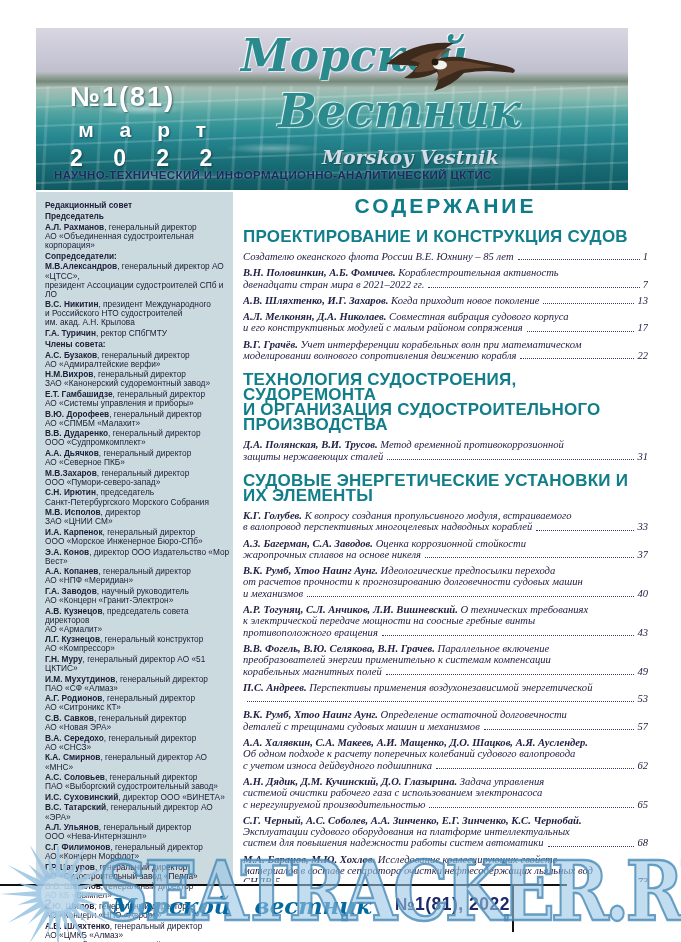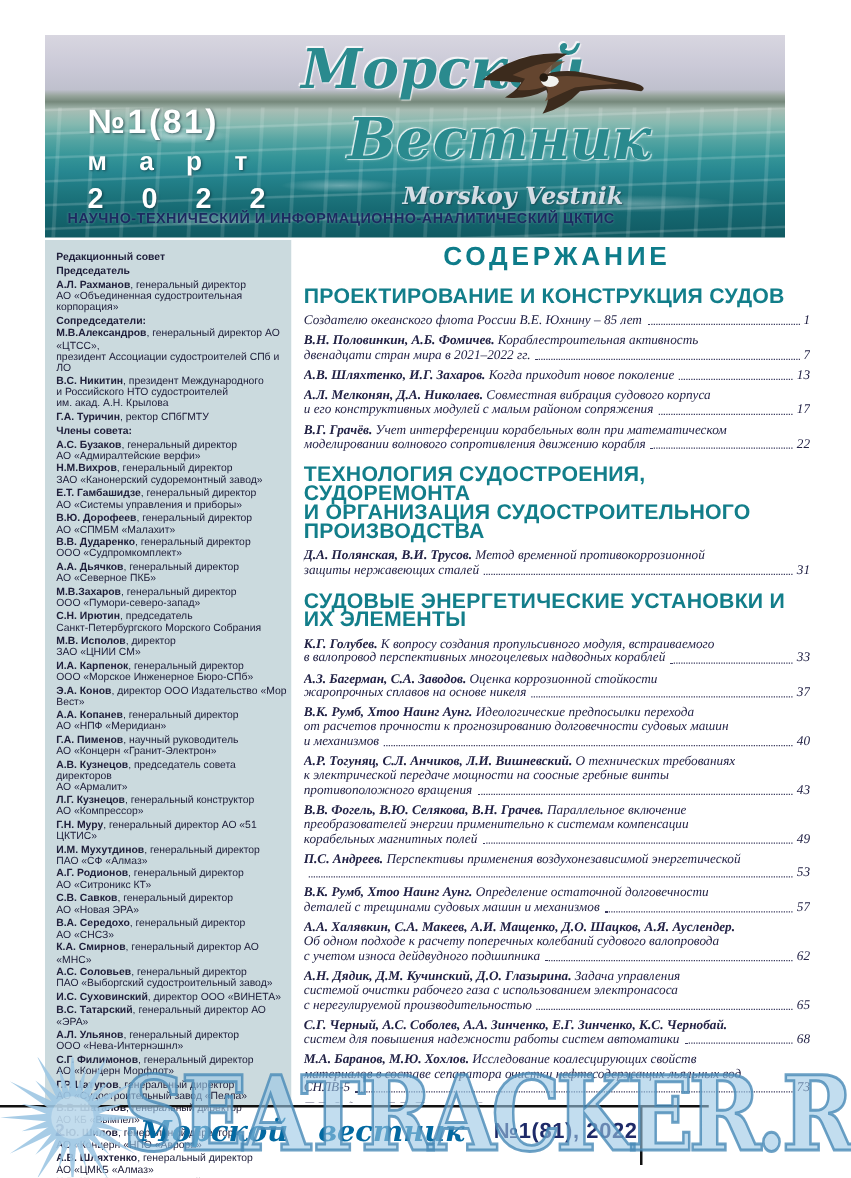--- a/index.html
+++ b/index.html
@@ -17,21 +17,21 @@
     background:
       radial-gradient(60px 9px at 18% 22%, rgba(255,255,255,.55), rgba(255,255,255,0) 70%),
       radial-gradient(90px 10px at 62% 38%, rgba(255,255,255,.45), rgba(255,255,255,0) 70%),
       radial-gradient(70px 8px at 40% 60%, rgba(255,255,255,.4), rgba(255,255,255,0) 70%),
       radial-gradient(110px 10px at 80% 74%, rgba(255,255,255,.35), rgba(255,255,255,0) 70%),
       radial-gradient(80px 9px at 22% 86%, rgba(255,255,255,.35), rgba(255,255,255,0) 70%),
       repeating-linear-gradient(93deg, rgba(255,255,255,0) 0 10px, rgba(255,255,255,.16) 11px 13px, rgba(230,245,245,0) 14px 27px),
       repeating-linear-gradient(-2deg, rgba(255,255,255,0) 0 7px, rgba(255,255,255,.20) 8px 9px, rgba(255,255,255,0) 10px 19px);}
   .issue{position:absolute;left:34px;top:54px;color:#ffffff;text-shadow:1px 1px 2px rgba(10,30,40,.55);}
   .issue .no{font-size:27px;font-weight:bold;letter-spacing:2px;}
-  .issue .mo{font-size:21px;font-weight:bold;letter-spacing:10px;margin-top:5px;}
+  .issue .mo{font-size:21px;font-weight:bold;letter-spacing:10px;margin-top:5px;text-align:center;}
   .issue .yr{font-size:23px;font-weight:bold;letter-spacing:12px;margin-top:3px;}
   .script{font-family:"DejaVu Serif","Liberation Serif",serif;font-style:italic;font-weight:bold;color:#2a8a8e;
     text-shadow:-1px -1px 0 rgba(255,255,255,.75), 1px 1px 0 rgba(255,255,255,.55), 0 0 3px rgba(255,255,255,.6);}
   .t1{position:absolute;left:205px;top:2px;font-size:44px;}
   .t2{position:absolute;left:242px;top:56px;font-size:46px;}
   .tlat{position:absolute;left:286px;top:118px;font-family:"DejaVu Serif","Liberation Serif",serif;
     font-style:italic;font-weight:bold;font-size:19px;color:rgba(228,232,240,.92);
     text-shadow:1px 1px 1px rgba(30,60,70,.6);}
   .subtitle{position:absolute;left:18px;top:141px;font-size:11.5px;font-weight:bold;color:#1c2a60;
     letter-spacing:.4px;text-shadow:0 0 2px rgba(255,255,255,.35);white-space:nowrap;}
@@ -130,21 +130,21 @@
         <div class="bl">ООО «Пумори-северо-запад»</div>
         <div class="bl name"><b>С.Н. Ирютин</b>, председатель</div>
         <div class="bl">Санкт-Петербургского Морского Собрания</div>
         <div class="bl name"><b>М.В. Исполов</b>, директор</div>
         <div class="bl">ЗАО «ЦНИИ СМ»</div>
         <div class="bl name"><b>И.А. Карпенок</b>, генеральный директор</div>
         <div class="bl">ООО «Морское Инженерное Бюро-СПб»</div>
         <div class="bl name"><b>Э.А. Конов</b>, директор ООО Издательство «Мор Вест»</div>
         <div class="bl name"><b>А.А. Копанев</b>, генеральный директор</div>
         <div class="bl">АО «НПФ «Меридиан»</div>
-        <div class="bl name"><b>Г.А. Пименов</b>, научный руководитель</div>
+        <div class="bl name"><b>Г.А. Заводов</b>, научный руководитель</div>
         <div class="bl">АО «Концерн «Гранит-Электрон»</div>
         <div class="bl name"><b>А.В. Кузнецов</b>, председатель совета директоров</div>
         <div class="bl">АО «Армалит»</div>
         <div class="bl name"><b>Л.Г. Кузнецов</b>, генеральный конструктор</div>
         <div class="bl">АО «Компрессор»</div>
         <div class="bl name"><b>Г.Н. Муру</b>, генеральный директор АО «51 ЦКТИС»</div>
         <div class="bl name"><b>И.М. Мухутдинов</b>, генеральный директор</div>
         <div class="bl">ПАО «СФ «Алмаз»</div>
         <div class="bl name"><b>А.Г. Родионов</b>, генеральный директор</div>
         <div class="bl">АО «Ситроникс КТ»</div>
@@ -308,20 +308,21 @@
             <div class="eline"><span class="txt"><b>А.Н. Дядик, Д.М. Кучинский, Д.О. Глазырина. </b>Задача управления</span></div>
             <div class="eline"><span class="txt">системой очистки рабочего газа с использованием электронасоса</span></div>
             <div class="eline last">
               <span class="txt">с нерегулируемой производительностью</span>
               <span class="lead"></span>
               <span class="pg">65</span>
             </div>
           </div>
           <div class="entry">
             <div class="eline"><span class="txt"><b>С.Г. Черный, А.С. Соболев, А.А. Зинченко, Е.Г. Зинченко, К.С. Чернобай.</b></span></div>
+            <div class="eline"><span class="txt">Эксплуатации судового оборудования на платформе интеллектуальных</span></div>
             <div class="eline last">
               <span class="txt">систем для повышения надежности работы систем автоматики</span>
               <span class="lead"></span>
               <span class="pg">68</span>
             </div>
           </div>
           <div class="entry">
             <div class="eline"><span class="txt"><b>М.А. Баранов, М.Ю. Хохлов. </b>Исследование коалесцирующих свойств</span></div>
             <div class="eline"><span class="txt">материалов в составе сепаратора очистки нефтесодержащих льяльных вод</span></div>
             <div class="eline last">

